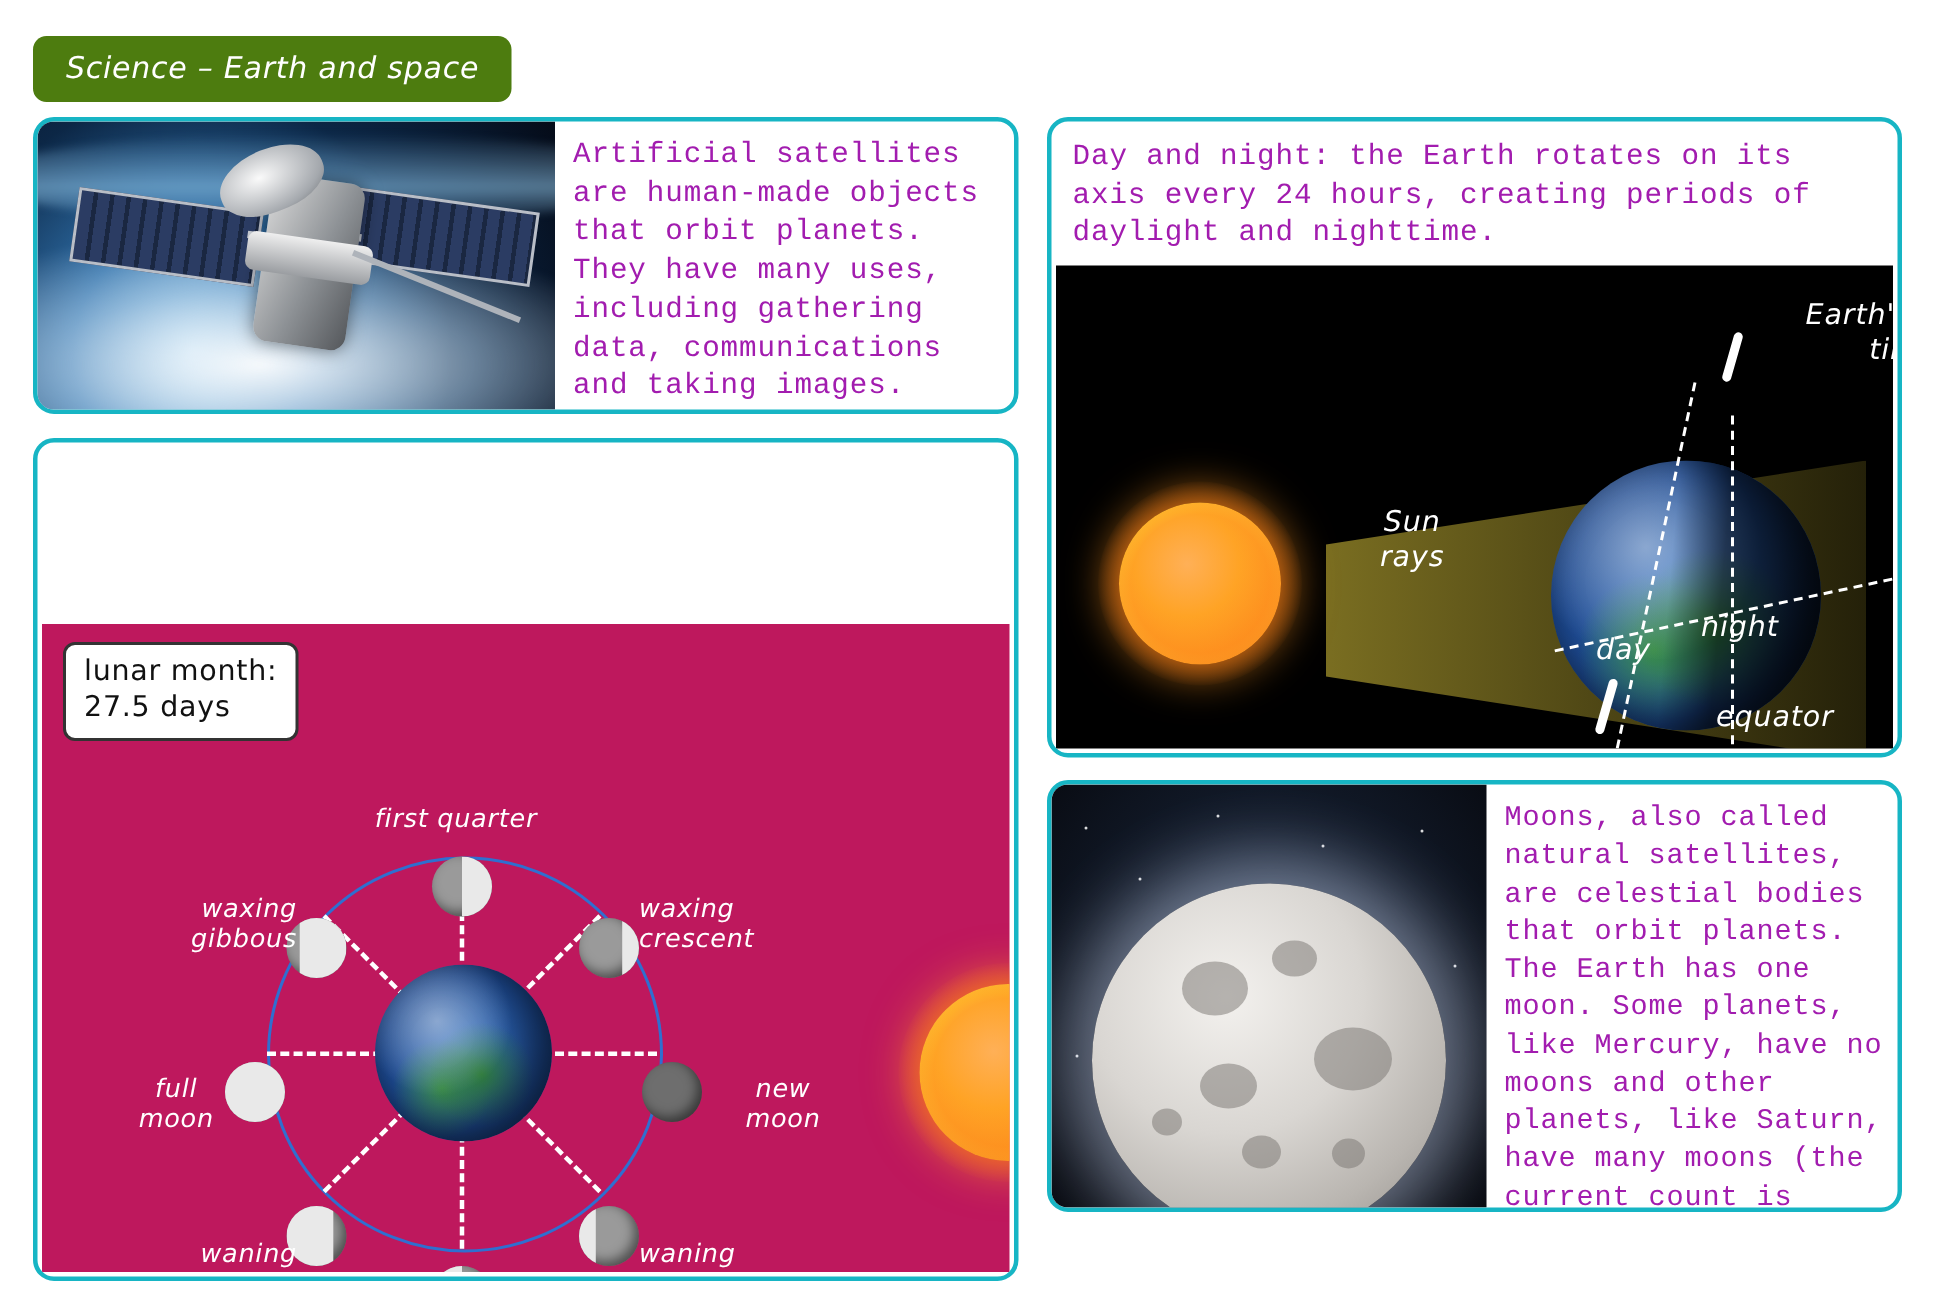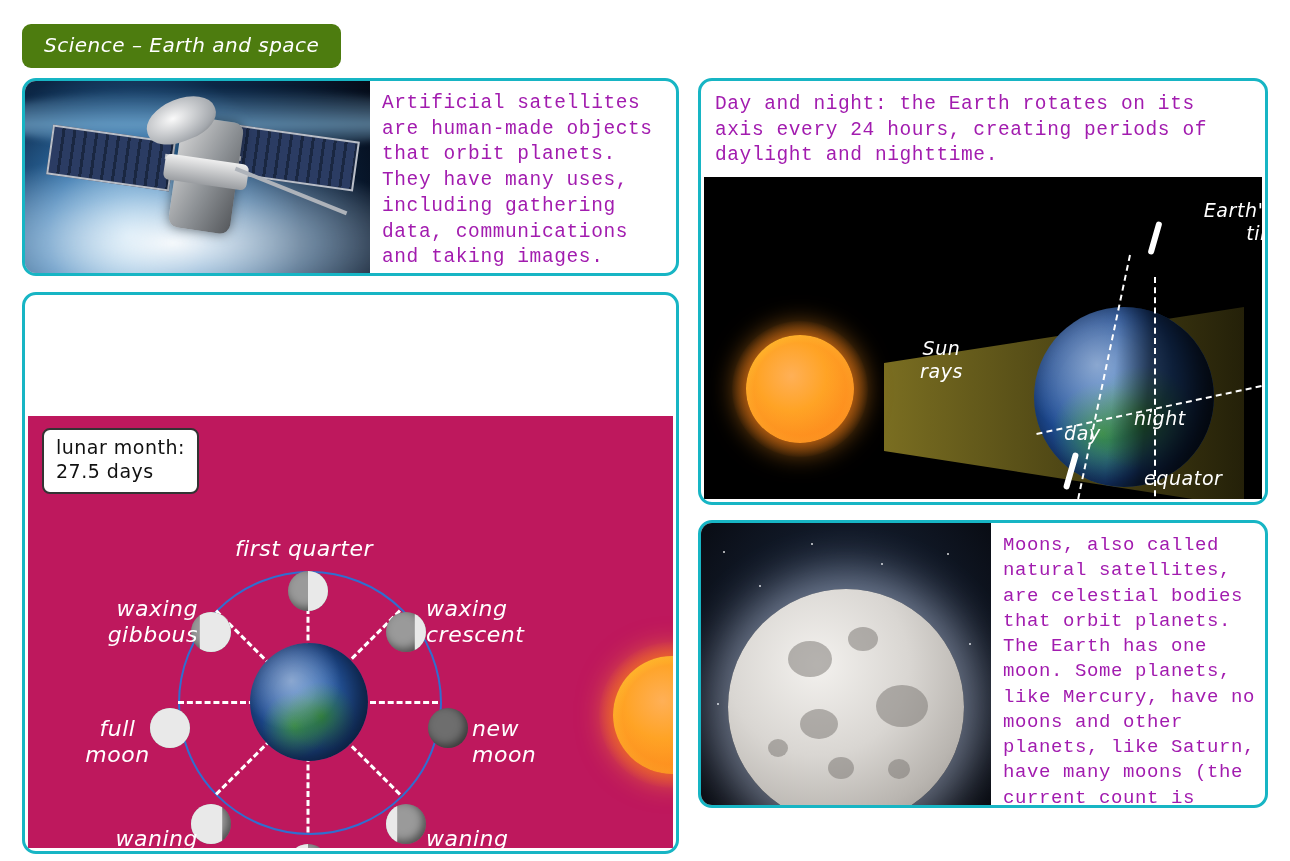--- a/index.html
+++ b/index.html
@@ -268,21 +268,21 @@
     overflow: hidden;
   }
   .phase .lit {
     position: absolute; inset: 0;
     background: #e9e9e9;
   }
   .phase-label {
     position: absolute;
     color: #ffffff;
     font-family: "DejaVu Sans", sans-serif;
-    font-size: 22px;
+    font-size: 17px;
     font-style: italic;
     letter-spacing: 0.5px;
     line-height: 1.2;
     text-align: center;
   }
   .cross-dash {
     position: absolute;
     border-top: 3px dashed #ffffff;
     transform-origin: left center;
   }
@@ -416,21 +416,21 @@
       </div>
       <div class="phase" style="left:122px; top:292px;">
         <div class="lit"></div>
       </div>
       <div class="phase" style="left:163px; top:196px;">
         <div class="lit" style="clip-path: inset(0 0 0 22%);"></div>
       </div>
 
       <div class="phase-label" style="left:196px; top:120px; width:160px;">first quarter</div>
       <div class="phase-label" style="left:398px; top:180px; width:120px; text-align:left;">waxing<br>crescent</div>
-      <div class="phase-label" style="left:444px; top:300px; width:100px; text-align:left;">new<br>moon</div>
+      <div class="phase-label" style="left:444px; top:300px; width:100px; text-align:center;">new<br>moon</div>
       <div class="phase-label" style="left:398px; top:410px; width:120px; text-align:left;">waning<br>crescent</div>
 
       <div class="phase-label" style="left:50px; top:410px; width:120px; text-align:right;">waning<br>gibbous</div>
       <div class="phase-label" style="left:47px; top:300px; width:85px; ">full<br>moon</div>
       <div class="phase-label" style="left:50px; top:180px; width:120px; text-align:right;">waxing<br>gibbous</div>
     </div>
   </div>
 
   <div class="card" id="card-moons">
     <div class="inner">

